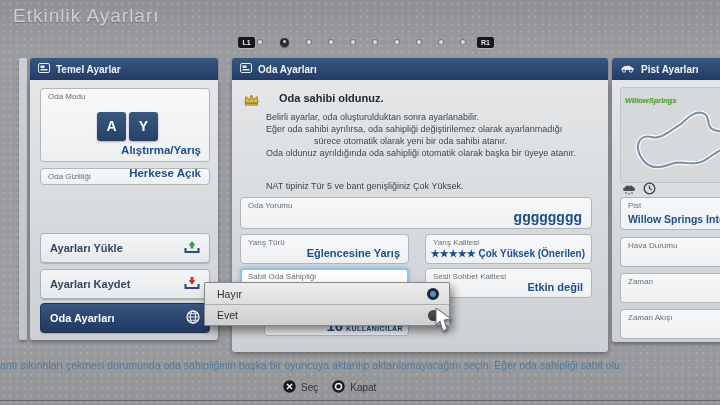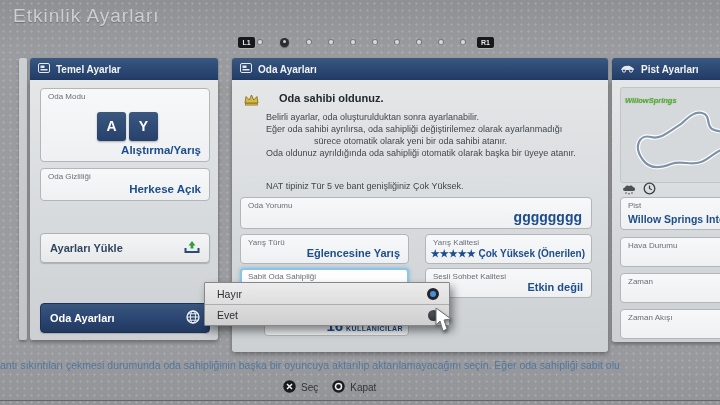--- a/index.html
+++ b/index.html
@@ -108,35 +108,44 @@
   </div>
   <div class="abs panel-body" style="left:30px; top:80px; width:188px; height:260px;"></div>
 
   <div class="abs card" style="left:40px; top:88px; width:170px; height:74px;">
     <span class="lbl">Oda Modu</span>
     <div class="abs ay-btn" style="left:56px; top:23px;">A</div>
     <div class="abs ay-btn" style="left:88px; top:23px;">Y</div>
     <div class="abs val" style="right:8px; top:55px; font-size:11.5px;">Alıştırma/Yarış</div>
   </div>
 
-  <div class="abs card" style="left:40px; top:168px; width:170px; height:33px;">
+  <div class="abs card" style="left:40px; top:168px; width:170px; height:17px;">
     <span class="lbl">Oda Gizliliği</span>
     <div class="abs val" style="right:8px; bottom:5px; font-size:11.5px;">Herkese Açık</div>
   </div>
 
   <div class="abs btn" style="left:40px; top:233px; width:170px; height:30px;">
     <span>Ayarları Yükle</span>
     <span class="ico">
       <svg width="16" height="14" viewBox="0 0 16 14">
           <path d="M8 1 L11.4 5.4 H9.4 V8.6 H6.6 V5.4 H4.6 Z" fill="#2f9e3f"></path>
           <path d="M1.5 8 V12 H14.5 V8" fill="none" stroke="#2d4a76" stroke-width="2"></path>
         </svg>
     </span>
   </div>
 
+  <div class="abs btn" style="left:40px; top:269px; width:170px; height:30px;">
+    <span>Ayarları Kaydet</span>
+    <span class="ico">
+      <svg width="16" height="14" viewBox="0 0 16 14">
+          <path d="M8 8.6 L4.6 4.2 H6.6 V1 H9.4 V4.2 H11.4 Z" fill="#cf2b24"></path>
+          <path d="M1.5 8 V12 H14.5 V8" fill="none" stroke="#2d4a76" stroke-width="2"></path>
+        </svg>
+    </span>
+  </div>
 
   <div class="abs btn primary" style="left:40px; top:303px; width:170px; height:30px;">
     <span>Oda Ayarları</span>
     <span class="ico">
       <svg width="14" height="14" viewBox="0 0 14 14">
           <circle cx="7" cy="7" r="6" fill="none" stroke="#eef1f4" stroke-width="1.3"></circle>
           <ellipse cx="7" cy="7" rx="2.6" ry="6" fill="none" stroke="#eef1f4" stroke-width="1"></ellipse>
           <line x1="1" y1="7" x2="13" y2="7" stroke="#eef1f4" stroke-width="1"></line>
           <line x1="2" y1="3.8" x2="12" y2="3.8" stroke="#eef1f4" stroke-width="1"></line>
           <line x1="2" y1="10.2" x2="12" y2="10.2" stroke="#eef1f4" stroke-width="1"></line>

